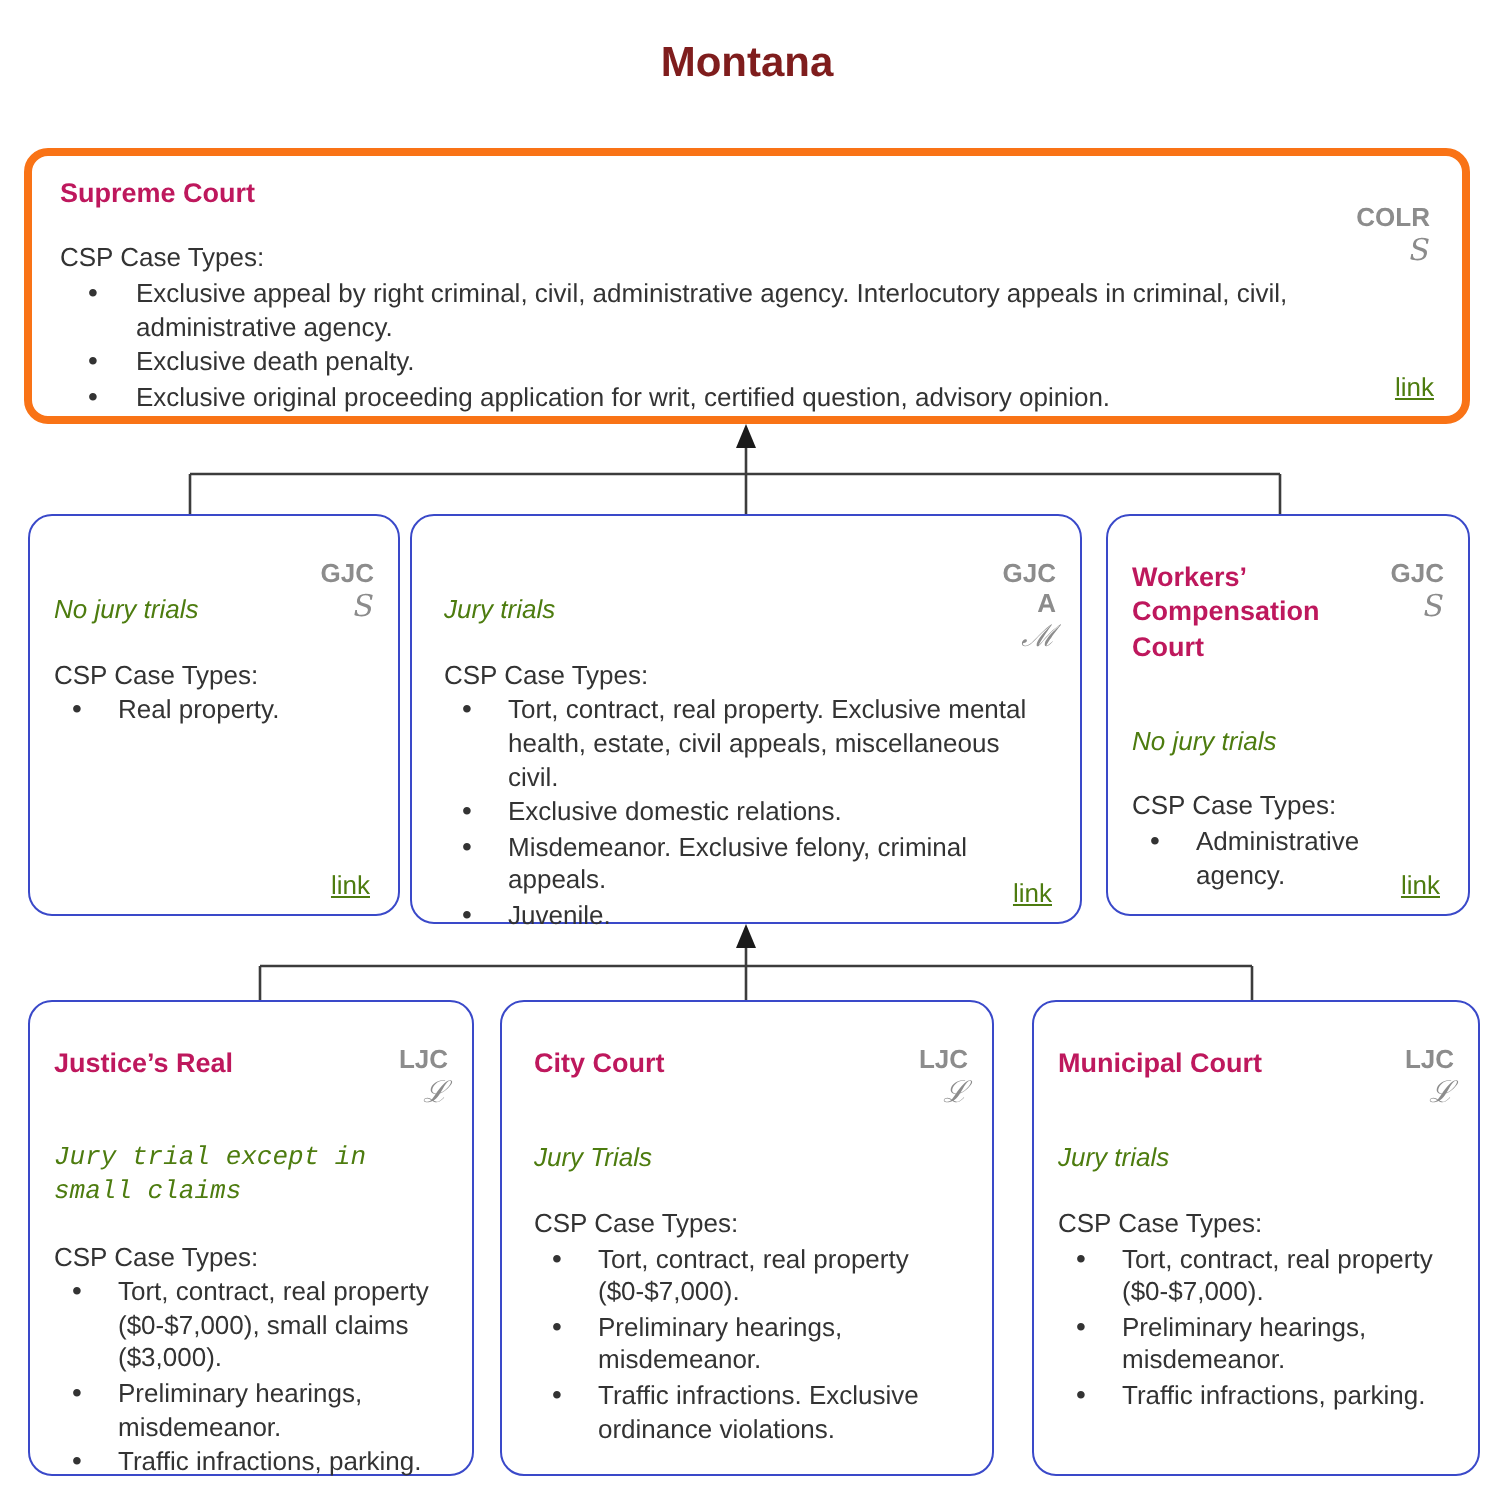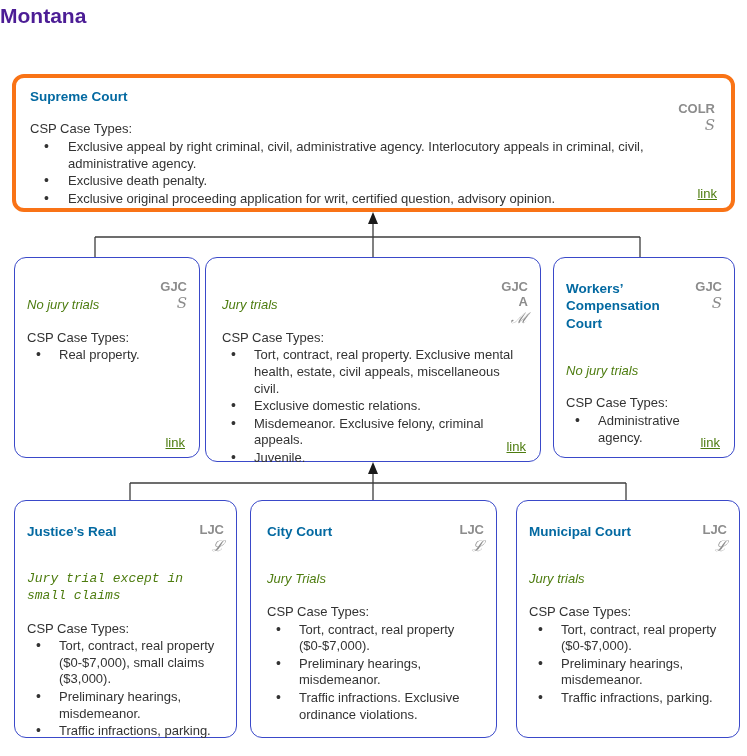--- a/index.html
+++ b/index.html
@@ -5,23 +5,23 @@
   html,body { margin:0; padding:0; background:#ffffff; }
   #page {
     position:relative;
     width:747px; height:756px;
     background:#ffffff;
     font-family:"Liberation Sans","DejaVu Sans",sans-serif;
     color:#333333;
     overflow:hidden;
   }
   #page-title {
-    position:absolute; top:4px; left:0; width:747px;
-    text-align:left;
-    font-size:21px; font-weight:bold; color:#4c1d95;
+    position:absolute; top:20px; left:0; width:747px;
+    text-align:center;
+    font-size:21px; font-weight:bold; color:#7f1d1d;
   }
   #connectors { position:absolute; top:0; left:0; width:747px; height:756px; pointer-events:none; }
 
   .court-box {
     position:absolute;
     border:1px solid #3a49c9;
     border-radius:12px;
     background:#ffffff;
     box-sizing:border-box;
     padding:8px 12px 6px 12px;
@@ -38,21 +38,21 @@
     font-weight:bold; font-size:13px; line-height:1.15;
     white-space:pre-line;
   }
   .tier-letter {
     display:block;
     font-family:"DejaVu Serif",serif;
     font-style:italic; font-weight:normal;
     font-size:15px; line-height:1.1;
   }
   .court-title {
-    font-weight:bold; color:#0369a1; font-size:13.5px;
+    font-weight:bold; color:#be185d; font-size:13.5px;
     margin-top:0px; padding-right:52px;
   }
   .gap-title { margin-top:14px; }
   .jury-note { font-style:italic; color:#4d7c0f;margin-top:31px; }
   .csp-label { margin-top:16px; }
   ul.bullets {
     list-style:none; margin:1px 0 0 0; padding:0;
   }
   ul.bullets li {
     position:relative; padding-left:32px; margin:0 0 1px 0;

